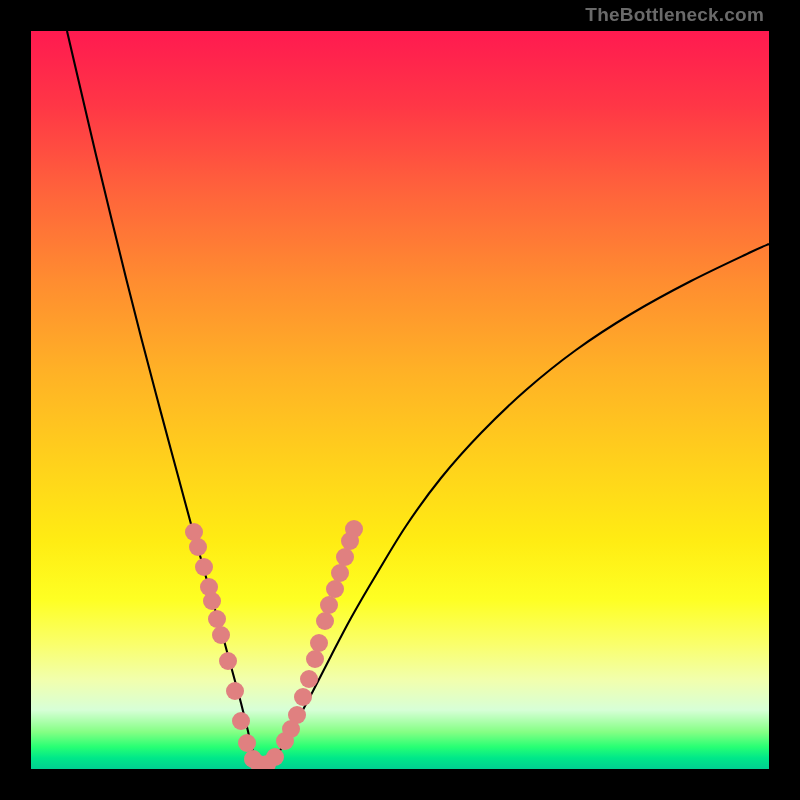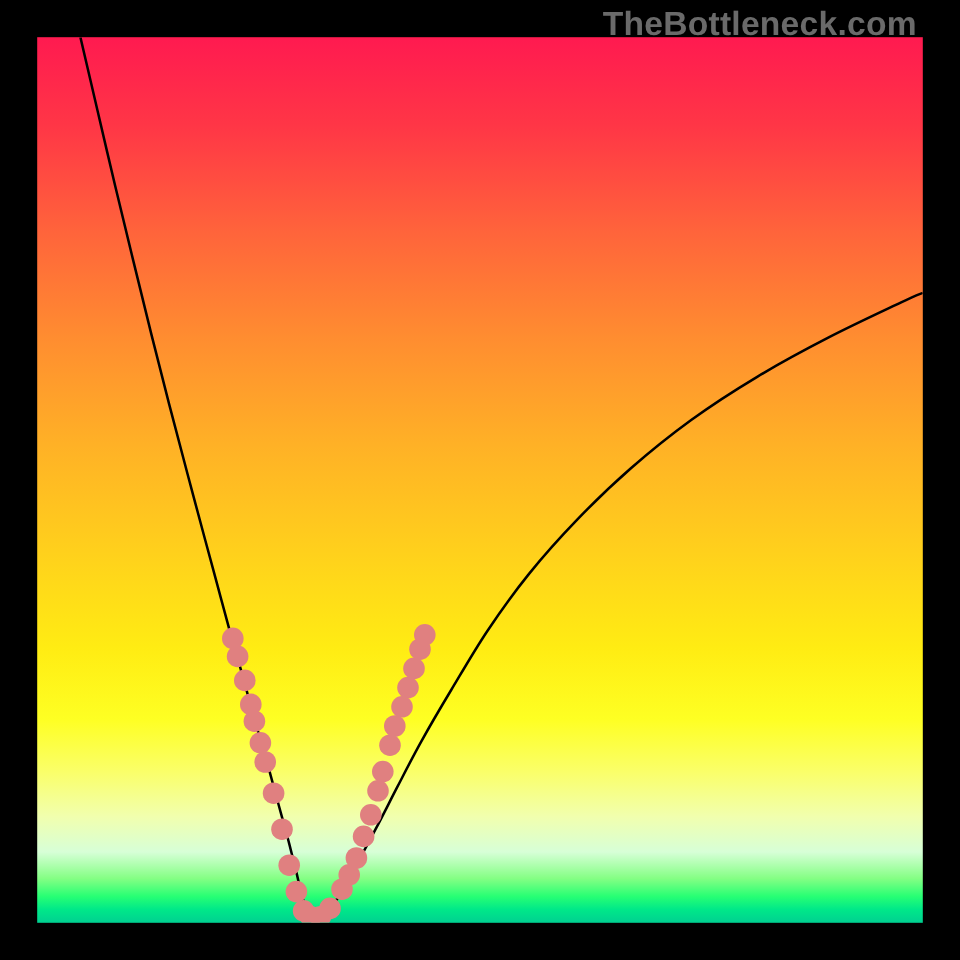--- a/index.html
+++ b/index.html
@@ -42,21 +42,21 @@
       #00e889 98.5%,
       #00d091 100%
     );
     overflow: hidden;
   }
   .watermark {
     position: absolute;
     top: 4px;
     right: 36px;
     color: #6a6a6a;
-    font-size: 28px;
+    font-size: 19px;
     font-weight: 600;
     letter-spacing: 0.2px;
     user-select: none;
   }
   svg {
     position: absolute;
     left: 0;
     top: 0;
     width: 738px;
     height: 738px;

